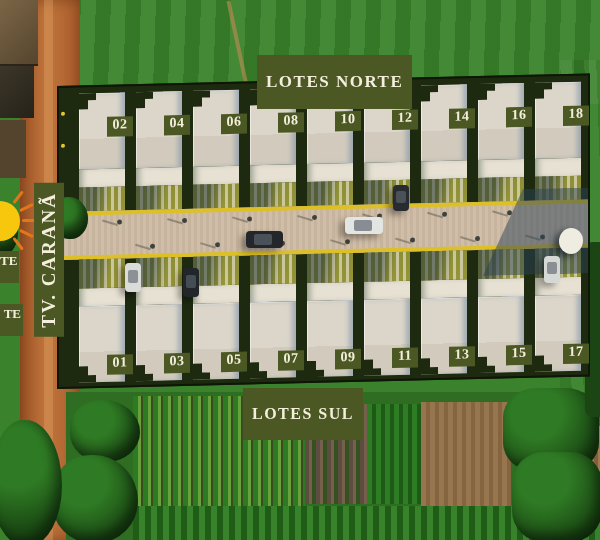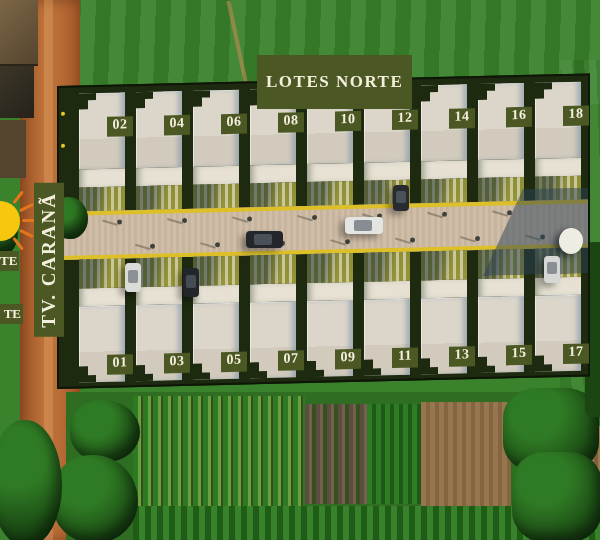--- a/index.html
+++ b/index.html
@@ -106,21 +106,21 @@
   .c6::after{left:3px;top:6px;width:10px;height:12px;background:rgba(175,195,210,.25);}
 
   
   .plate{position:absolute;background:var(--badge-bg,#4c5824);color:var(--badge-text,#f3efdc);
     font:700 17px "Liberation Serif",serif;letter-spacing:1.5px;padding:17px 9px;z-index:6;}
   .pl-north{left:257px;top:55px;}
   .pl-sul{left:243px;top:388px;font-size:16px;}
   .pl-street{left:34px;top:183px;writing-mode:vertical-rl;transform:rotate(180deg);
     font-size:19px;letter-spacing:2px;padding:9px 4px;z-index:6;}
   .partial{position:absolute;left:0;background:var(--badge-bg,#4c5824);color:var(--badge-text,#f3efdc);
-    font:700 13px "Liberation Serif",serif;height:20px;line-height:20px;padding-right:2px;
+    font:700 13px "Liberation Serif",serif;height:32px;line-height:20px;padding-right:2px;
     text-align:right;overflow:hidden;z-index:6;}
   .p1{top:251px;width:17px;}
   .p2{top:304px;width:21px;}
 
   
   .sun{left:-20px;top:194px;width:62px;height:54px;z-index:5;}
   .sun-core{position:absolute;left:0;top:7px;width:40px;height:40px;border-radius:50%;
     background:var(--sun-core,#f7c70d);}
   .ray{position:absolute;left:42px;top:25px;width:15px;height:3px;border-radius:2px;
     background:var(--sun-rays,#e2761b);transform-origin:-22px 50%;}
@@ -332,20 +332,21 @@
   <div class="abs tree t5"></div>
 
   <div class="car c1"></div>
   <div class="car c2"></div>
   <div class="car c3"></div>
   <div class="car c4"></div>
   <div class="car c5"></div>
   <div class="car c6"></div>
 
   <div class="plate pl-north">LOTES NORTE</div>
+  <div class="plate pl-sul">LOTES SUL</div>
   <div class="plate pl-street">TV. CARANÃ</div>
   <div class="partial p1">TE</div>
   <div class="partial p2">TE</div>
 
   <div class="abs sun">
     <span class="sun-core"></span>
     <span class="ray"></span>
     <span class="ray"></span>
     <span class="ray"></span>
     <span class="ray"></span>

